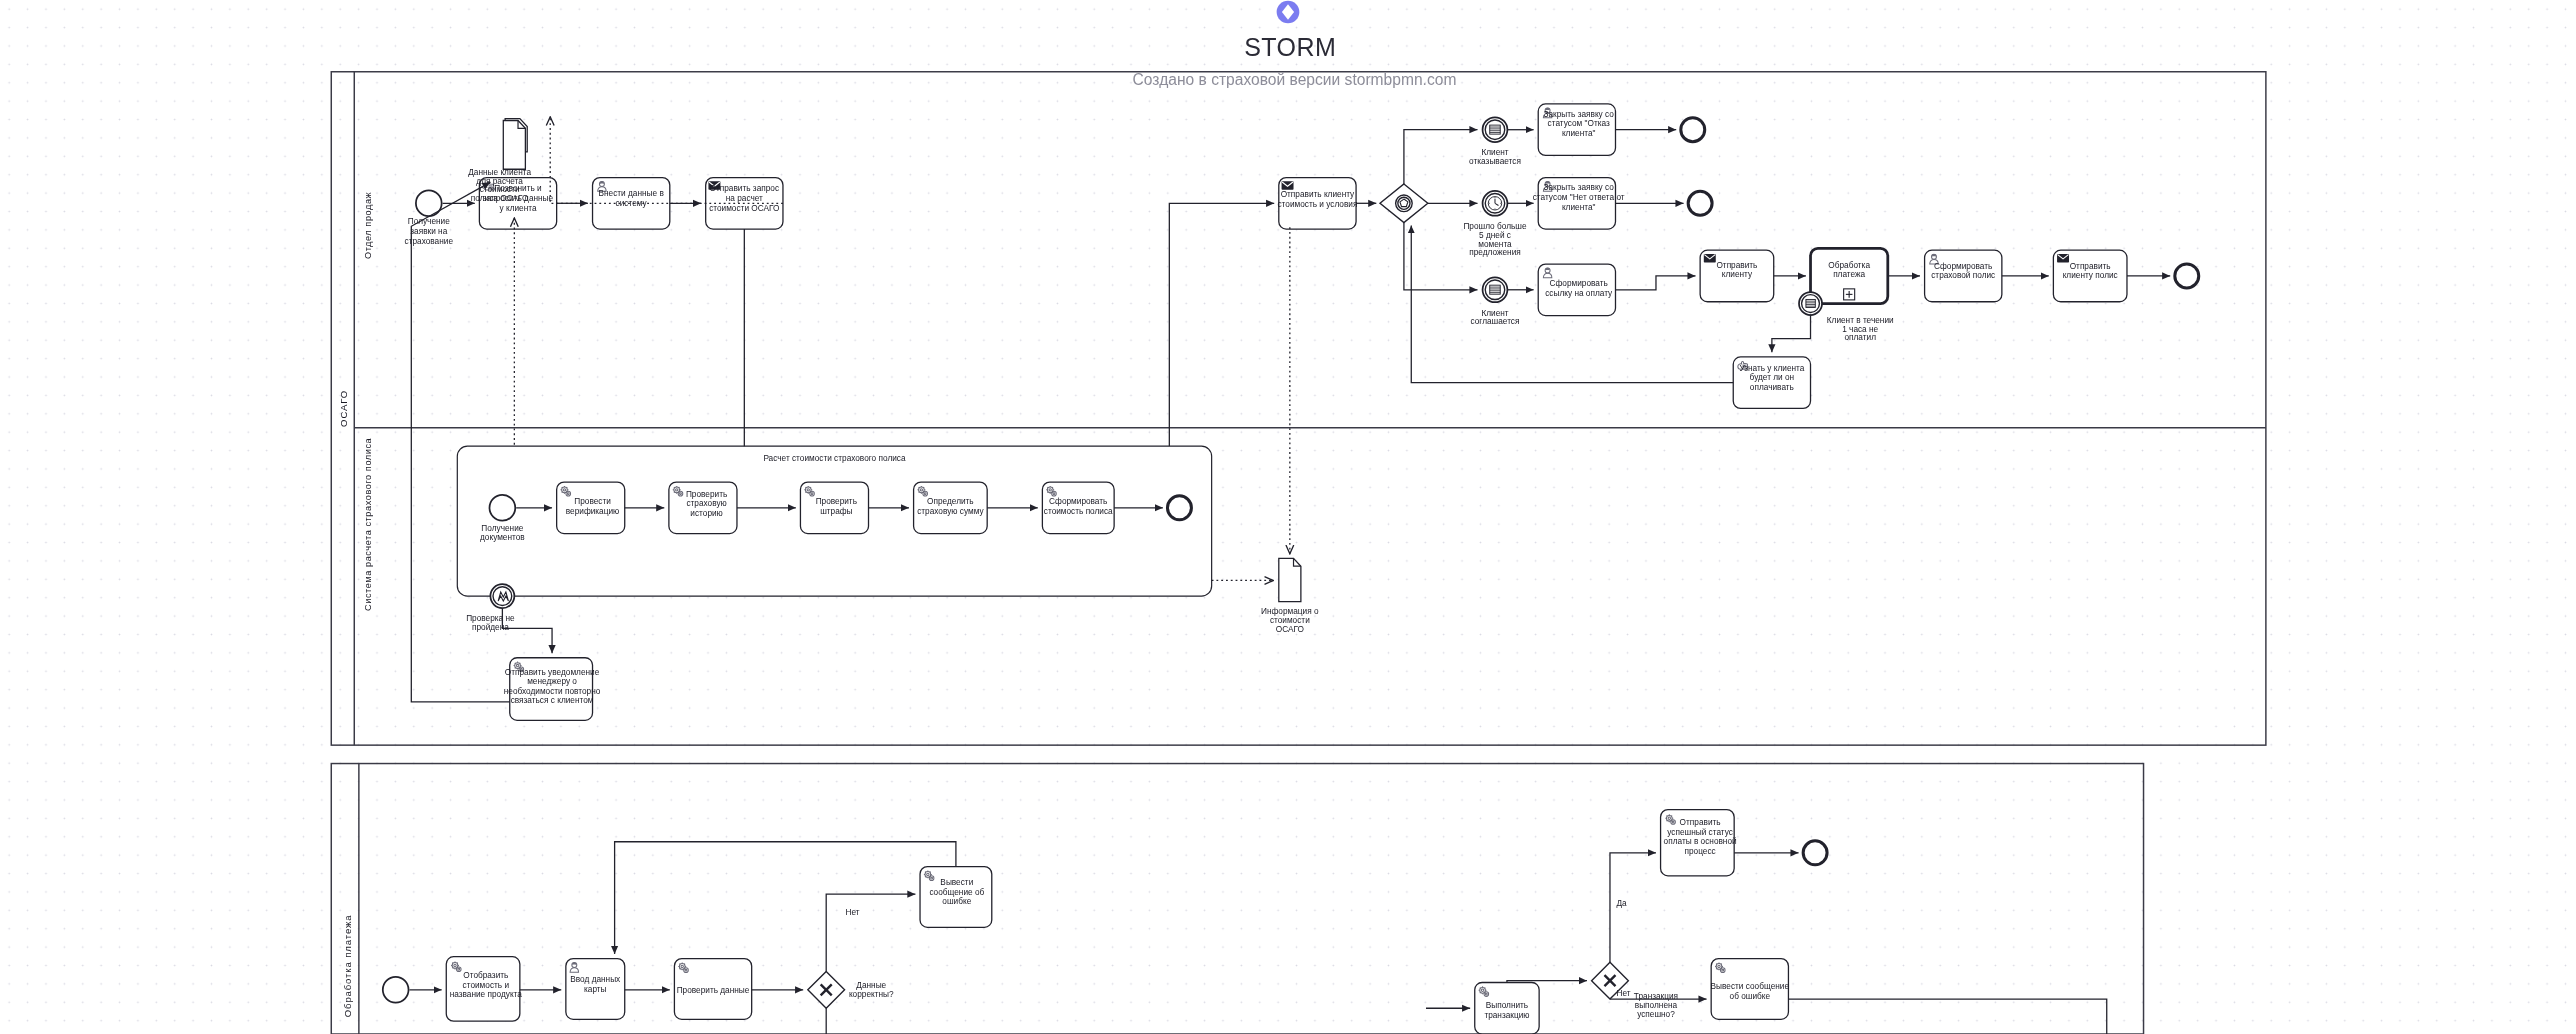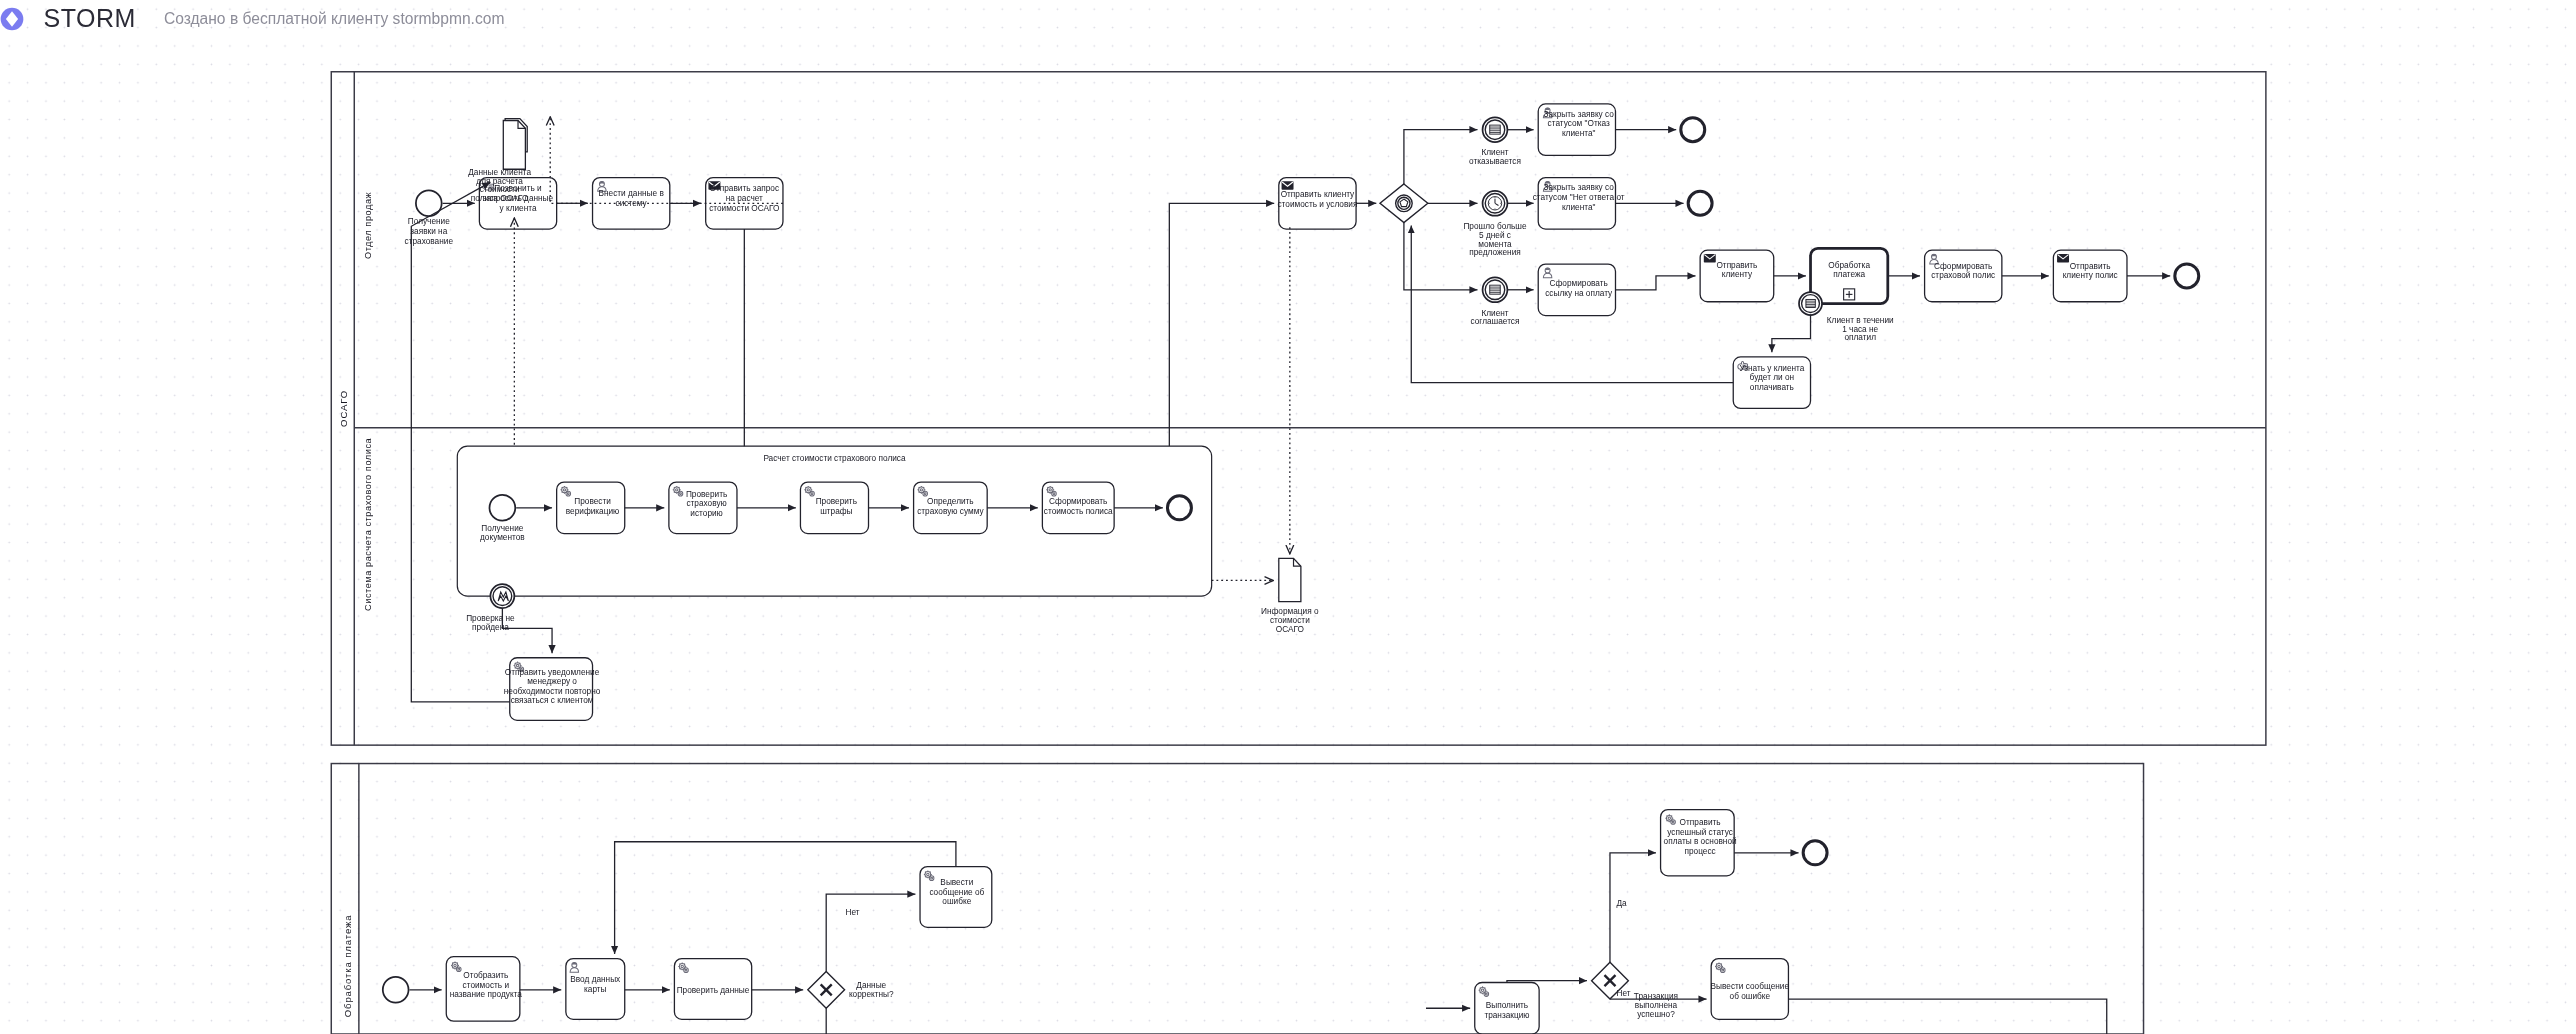--- a/index.html
+++ b/index.html
@@ -12,23 +12,24 @@
   }
   #canvas-bg {
     position:absolute; left:0; top:0; width:2576px; height:1034px;
     background-color:#ffffff;
     background-image:radial-gradient(#d9d9e3 0.9px, transparent 1px);
     background-size:18.4px 18.4px;
     background-position:0 0;
   }
   #header {
     position:absolute; left:0; top:0; width:2576px; height:37px;
-    display:flex; align-items:center; gap:15px;
+    display:flex; align-items:center; gap:9px;
     box-sizing:border-box;
     z-index:20;
+    flex-direction:column;
   }
   #header .logo-mark { width:24px; height:24px; position:relative; flex:0 0 auto; }
   #header .logo-mark svg { display:block; }
   #header .brand {
     font-size:25px; letter-spacing:0.5px; color:#2b2b36; font-weight:400;
     margin-left:4.6px; font-family:"Liberation Sans", sans-serif;
   }
   #header .tagline {
     font-size:15.6px; color:#8d8d99; margin-left:13px; font-weight:400;
   }
@@ -57,21 +58,21 @@
 <div id="canvas-bg"></div>
 
 <div id="header">
   <span class="logo-mark">
     <svg width="24" height="24" viewBox="0 0 26 26">
       <circle cx="13" cy="13" r="12.3" fill="#7b7cf0"></circle>
       <polygon points="13,4.6 19.6,13 13,21.4 6.4,13" fill="#ffffff"></polygon>
     </svg>
   </span>
   <span class="brand">STORM</span>
-  <span class="tagline">Создано в бесплатной клиенту stormbpmn.com</span>
+  <span class="tagline">Создано в страховой версии stormbpmn.com</span>
 </div>
 
 <svg id="diagram" viewBox="0 0 2800 1124">
   <defs>
     <marker id="arw" viewBox="0 0 10 10" refX="9" refY="5" markerWidth="7" markerHeight="7" orient="auto-start-reverse">
       <path d="M0,1 L9,5 L0,9 z" fill="#22222c"></path>
     </marker>
     <marker id="arwo" viewBox="0 0 10 10" refX="9" refY="5" markerWidth="8" markerHeight="8" orient="auto-start-reverse">
       <path d="M0.5,1.2 L9,5 L0.5,8.8" fill="none" stroke="#22222c" stroke-width="1.3"></path>
     </marker>

